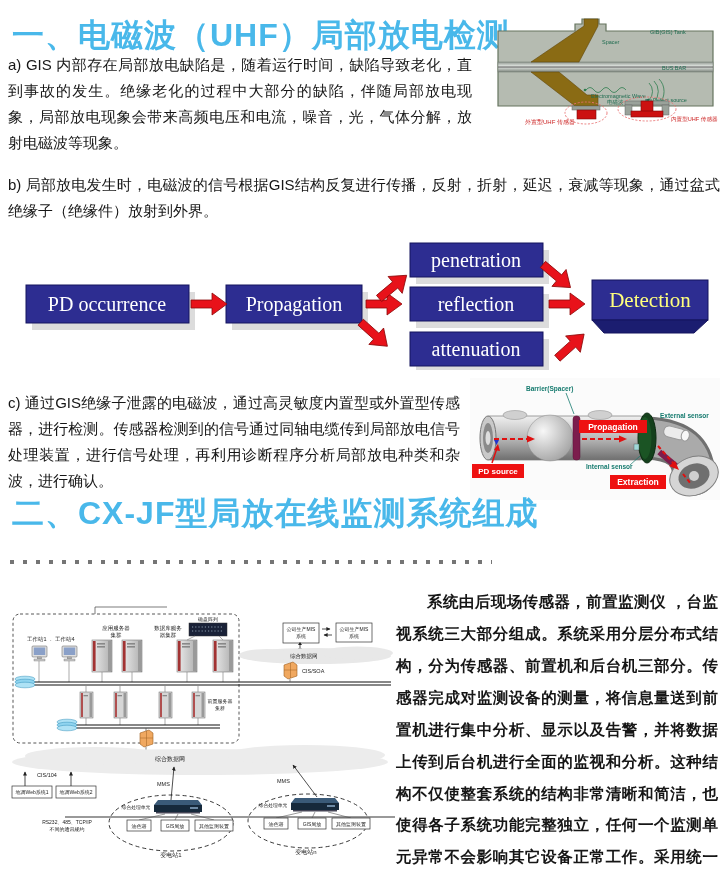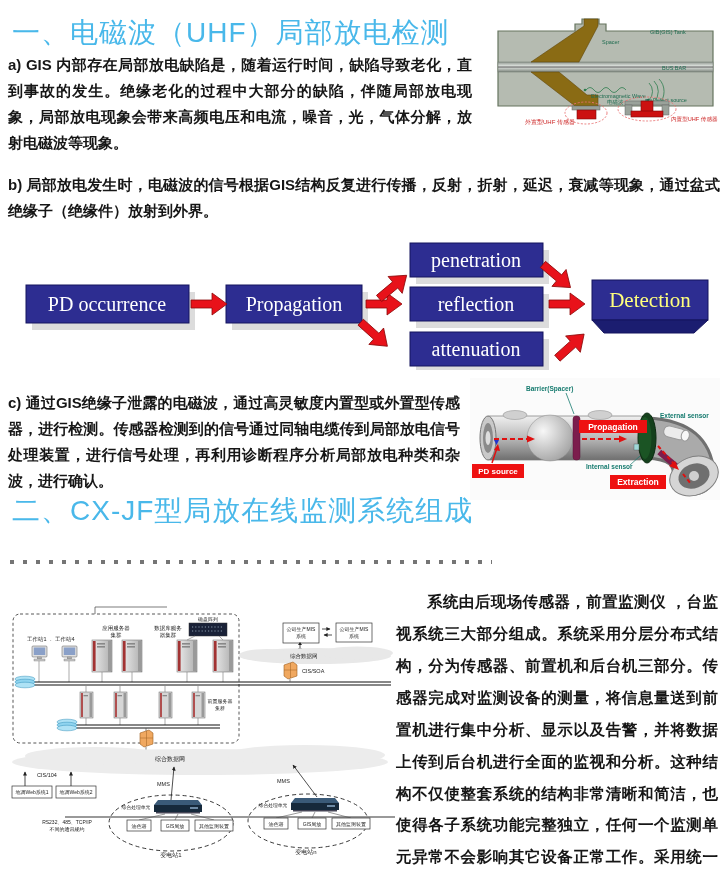--- a/index.html
+++ b/index.html
@@ -1,19 +1,19 @@
 <!DOCTYPE html>
 <html><head>
 <meta charset="utf-8">
 <style>
   html,body{margin:0;padding:0;background:#ffffff;}
   .page{position:relative;width:725px;height:880px;background:#fff;overflow:hidden;
         font-family:"Liberation Sans",sans-serif;}
-  .sec-title{position:absolute;color:#49b8ea;font-weight:400;font-size:28px;letter-spacing:1px;white-space:nowrap;}
-  .para{position:absolute;color:#161616;font-weight:700;font-size:15px;line-height:1.74;text-align:justify;}
+  .sec-title{position:absolute;color:#49b8ea;font-weight:700;font-size:32px;letter-spacing:1px;white-space:nowrap;}
+  .para{position:absolute;color:#161616;font-weight:400;font-size:15px;line-height:1.74;text-align:justify;}
   #para-a{left:8px;top:52px;width:464px;}
   #para-b{left:8px;top:172px;width:712px;}
   #para-c{left:8px;top:390px;width:452px;}
   .right-par{position:absolute;left:396px;top:586px;width:322px;color:#161616;
              font-weight:600;font-size:15.5px;line-height:2.06;text-indent:2em;text-align:justify;}
   .dotline{position:absolute;left:10px;top:560px;width:482px;height:4px;
            background-image:repeating-linear-gradient(to right,#757575 0 4px,transparent 4px 13px);}
   svg{position:absolute;}
   
   .t-teal{fill:#1e6b4f;font-size:5.5px;font-family:"Liberation Sans",sans-serif;}

